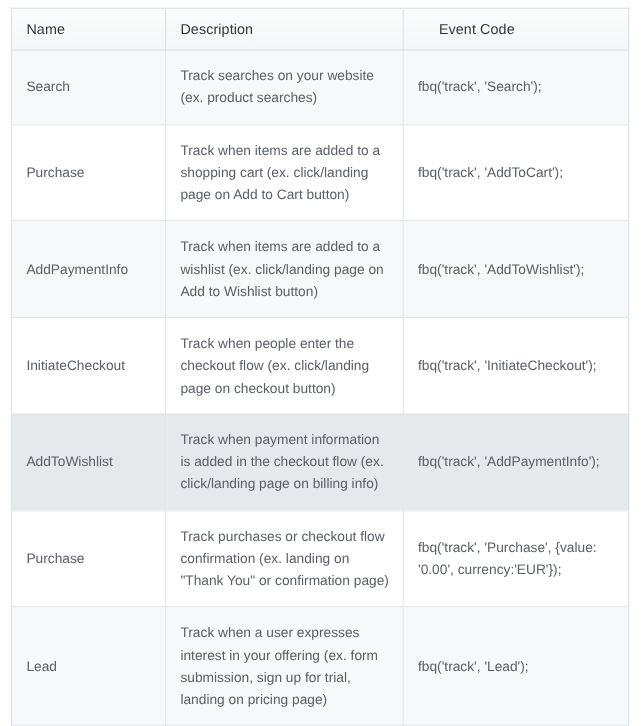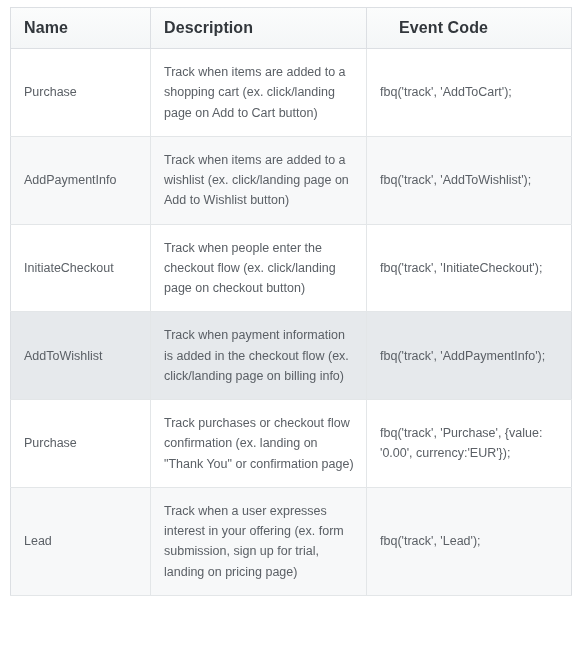--- a/index.html
+++ b/index.html
@@ -34,22 +34,22 @@
   table.events-table col.c-desc  { width: 216px; }
   table.events-table col.c-code  { width: 205px; }
 
   thead tr {
     background: linear-gradient(to bottom, #fbfcfc 0%, #f4f6f7 100%);
   }
 
   thead th {
     text-align: left;
     vertical-align: middle;
-    font-size: 16px;
-    font-weight: bold;
+    font-size: 13px;
+    font-weight: normal;
     color: #32373c;
     padding: 11px 10px 11px 13px;
     border-right: 1px solid #dcdfe3;
     border-bottom: 1px solid #dcdfe3;
     height: 13px;
     letter-spacing: 0.1px;
   }
   thead th:last-child { border-right: none; padding-left: 32px; }
 
   tbody td {
@@ -90,20 +90,25 @@
       <col class="c-code">
     </colgroup>
     <thead>
       <tr>
         <th>Name</th>
         <th>Description</th>
         <th>Event Code</th>
       </tr>
     </thead>
     <tbody id="table-body">
+        <tr class="row-stripe">
+          <td class="cell-name">Search</td>
+          <td class="cell-desc">Track searches on your website (ex. product searches)</td>
+          <td class="cell-code">fbq('track', 'Search');</td>
+        </tr>
         <tr class="row-white">
           <td class="cell-name">Purchase</td>
           <td class="cell-desc">Track when items are added to a shopping cart (ex. click/landing page on Add to Cart button)</td>
           <td class="cell-code">fbq('track', 'AddToCart');</td>
         </tr>
         <tr class="row-stripe">
           <td class="cell-name">AddPaymentInfo</td>
           <td class="cell-desc">Track when items are added to a wishlist (ex. click/landing page on Add to Wishlist button)</td>
           <td class="cell-code">fbq('track', 'AddToWishlist');</td>
         </tr>

